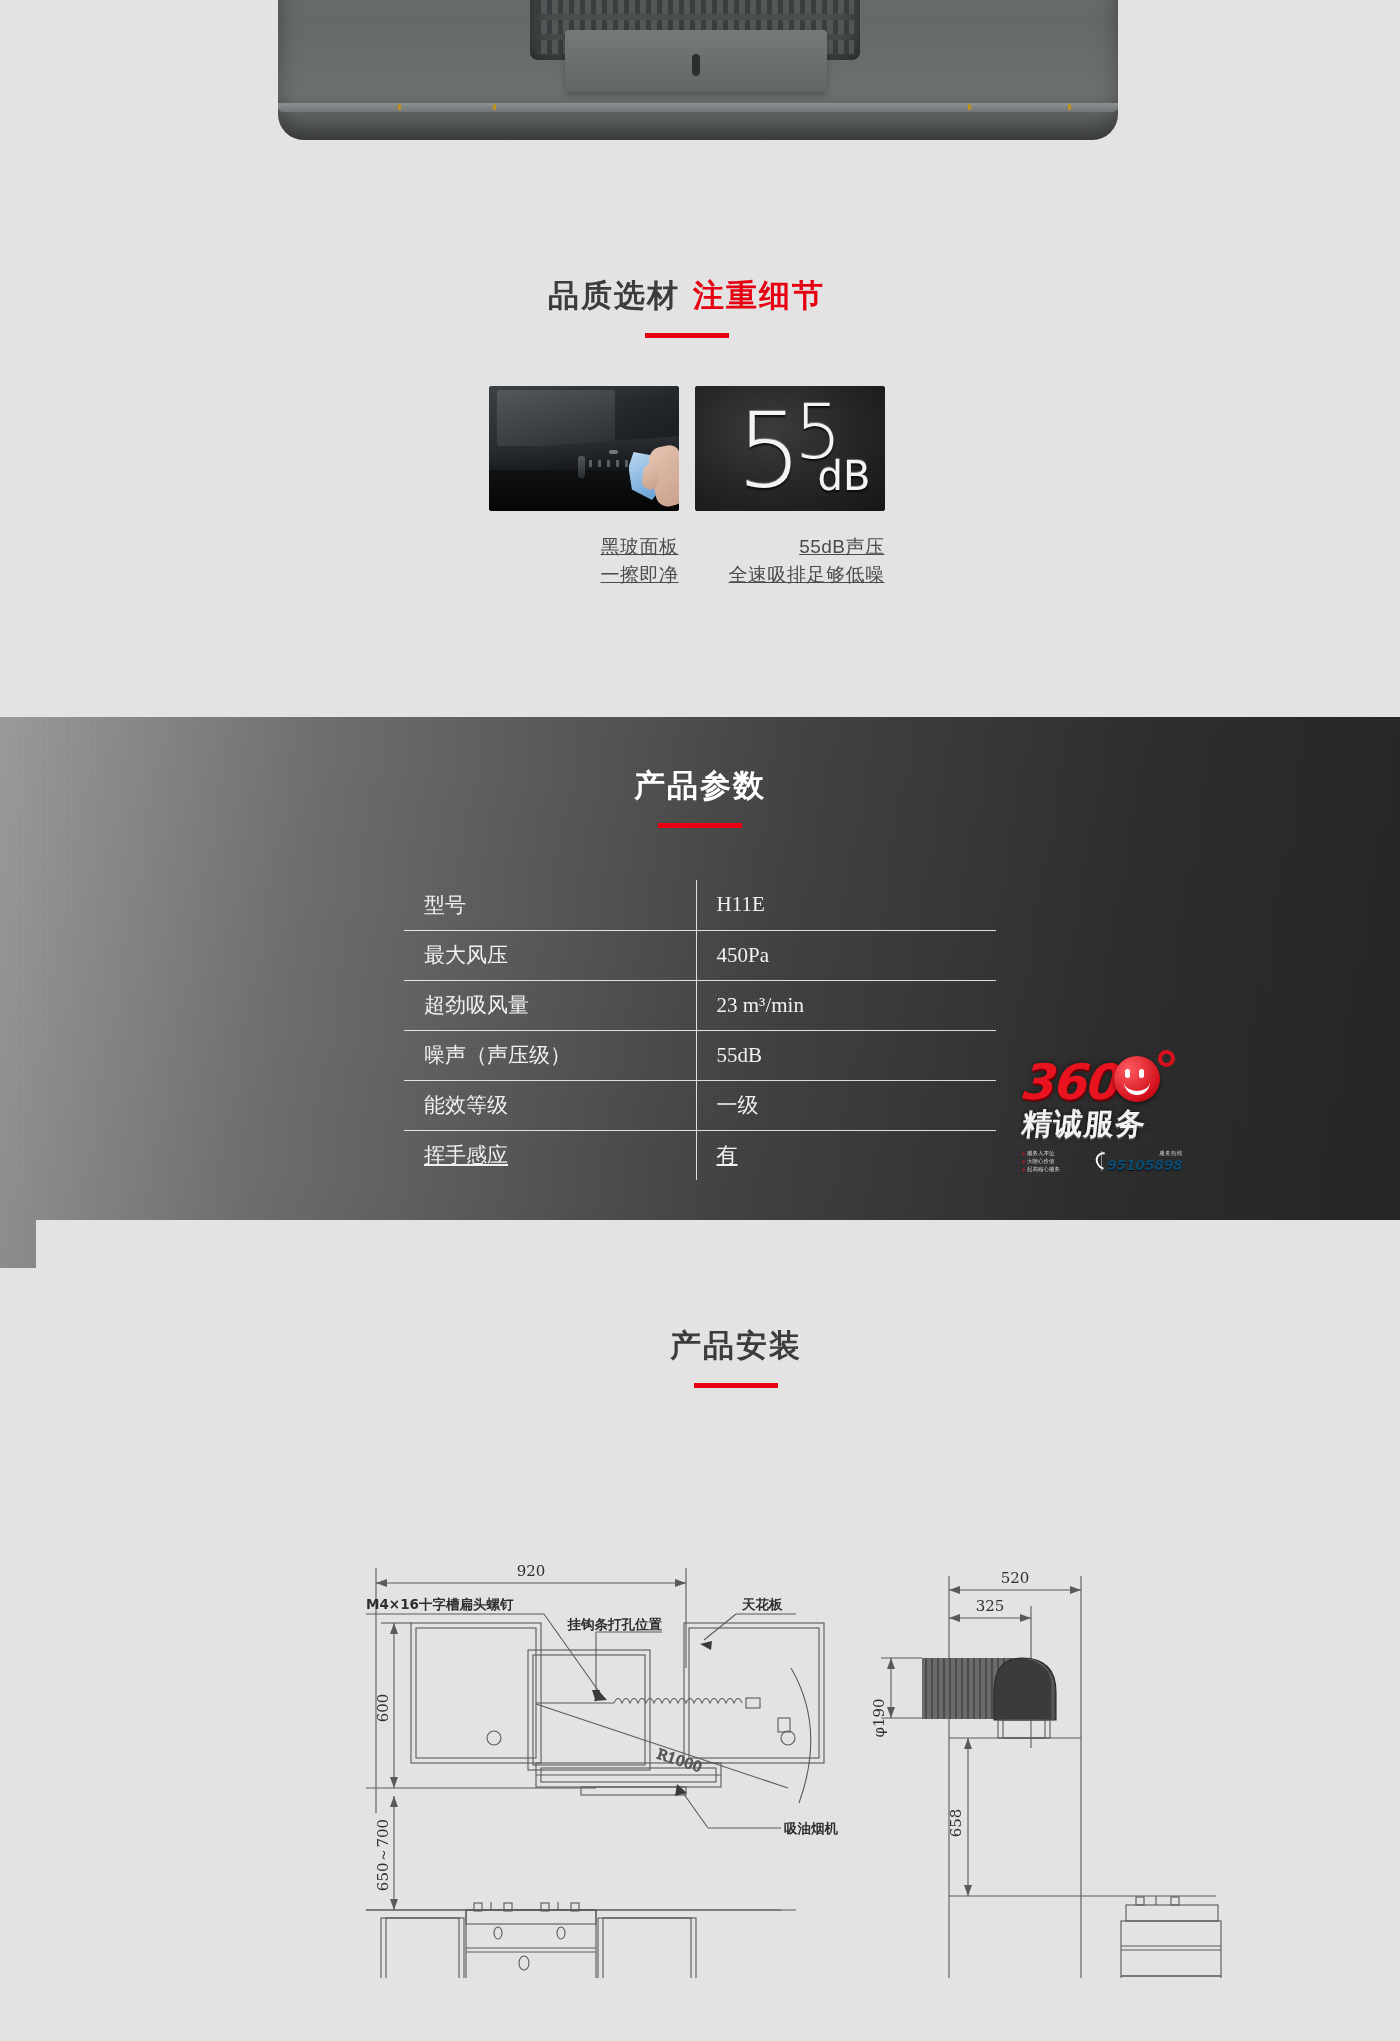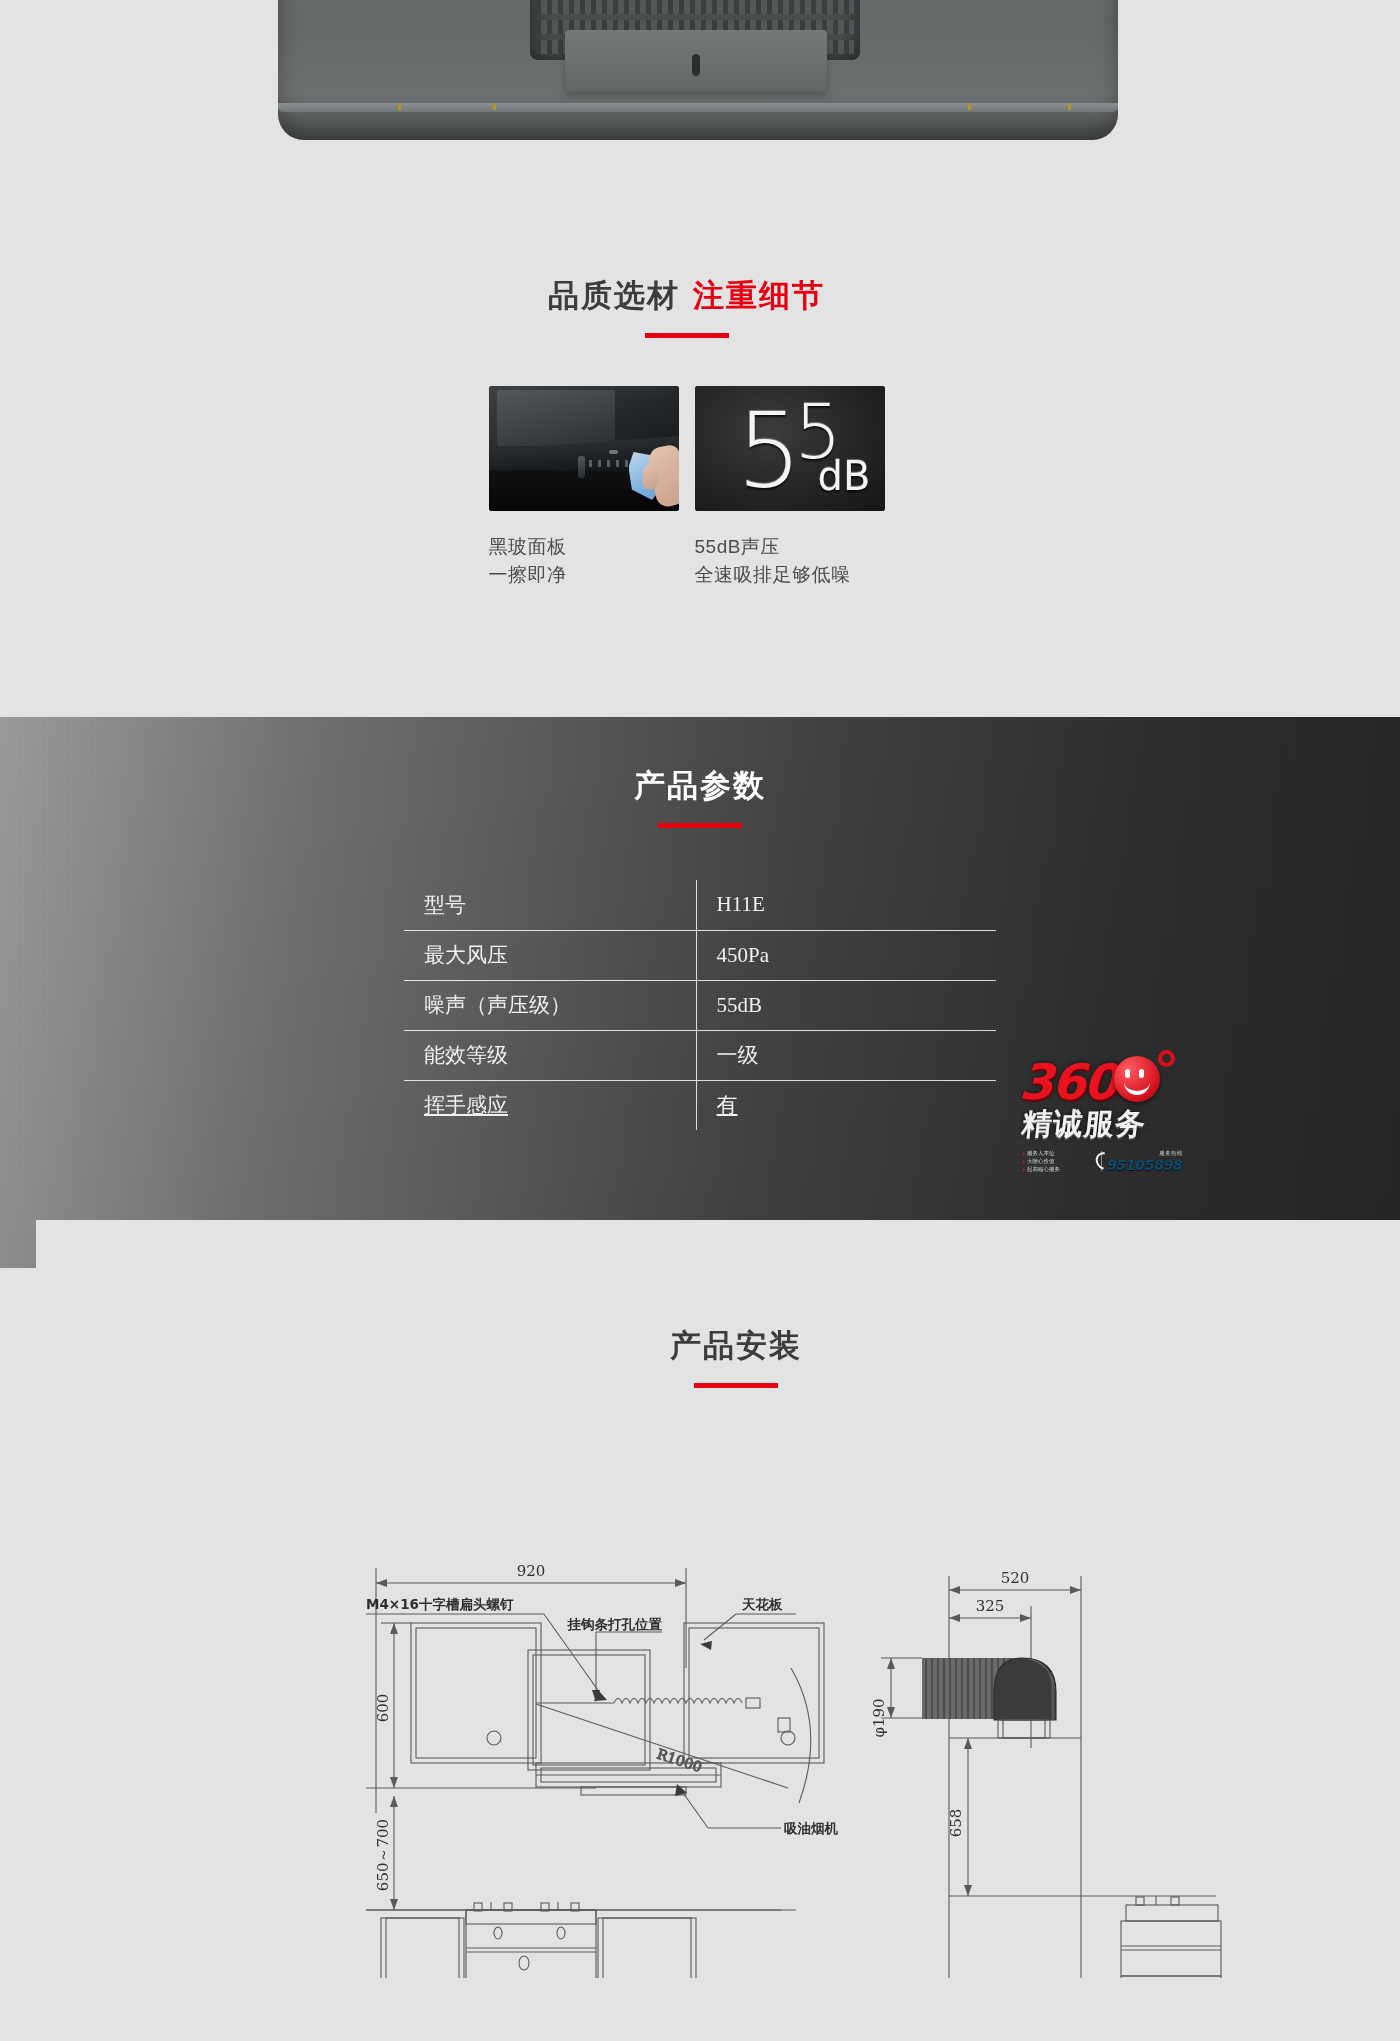--- a/index.html
+++ b/index.html
@@ -89,22 +89,22 @@
   
   #features { position:absolute; left:0; top:150px; width:1373px; height:555px; background:#e3e3e3; }
   #features .sect-title { margin-top:125px; }
   .tiles { display:flex; justify-content:center; gap:16px; margin-top:48px; }
   .tile { width:190px; }
   .tile .pic {
     width:190px; height:125px; border-radius:3px; overflow:hidden; position:relative;
     background:#1b1b1b;
   }
   .tile .cap {
-    margin-top:22px; text-align:left; font-size:19px; line-height:1.45;
-    color:#4b4b4b; white-space:pre-line; letter-spacing:.5px;
+    margin-top:22px; text-align:right; font-size:19px; line-height:1.45;
+    color:#4b4b4b; white-space:pre-line; letter-spacing:.5px;text-decoration:underline;
   }
   .tile.wide .cap { white-space:pre-line; }
 
   
   .glass-sky{ position:absolute; inset:0; background:linear-gradient(160deg,#3e4245 0%,#232629 42%,#0d0e10 100%); }
   .glass-hoodtop{ position:absolute; left:8px; top:4px; width:118px; height:56px;
       background:linear-gradient(165deg,#555a5e,#2d3134); border-radius:2px; opacity:.9;}
   .glass-hoodface{ position:absolute; left:0; right:0; top:57px; height:30px;
       background:linear-gradient(180deg,#2a2d30,#141618); transform:skewY(-4deg);}
   .glass-band{ position:absolute; left:0; right:0; top:84px; height:41px;
@@ -292,20 +292,24 @@
     <tbody>
       <tr>
         <td class="k">型号</td>
         <td class="v">H11E</td>
       </tr>
       <tr>
         <td class="k">最大风压</td>
         <td class="v">450Pa</td>
       </tr>
       <tr>
+        <td class="k">超劲吸风量</td>
+        <td class="v">23 m³/min</td>
+      </tr>
+      <tr>
         <td class="k">噪声（声压级）</td>
         <td class="v">55dB</td>
       </tr>
       <tr>
         <td class="k">能效等级</td>
         <td class="v">一级</td>
       </tr>
       <tr>
         <td class="k">挥手感应</td>
         <td class="v">有</td>

